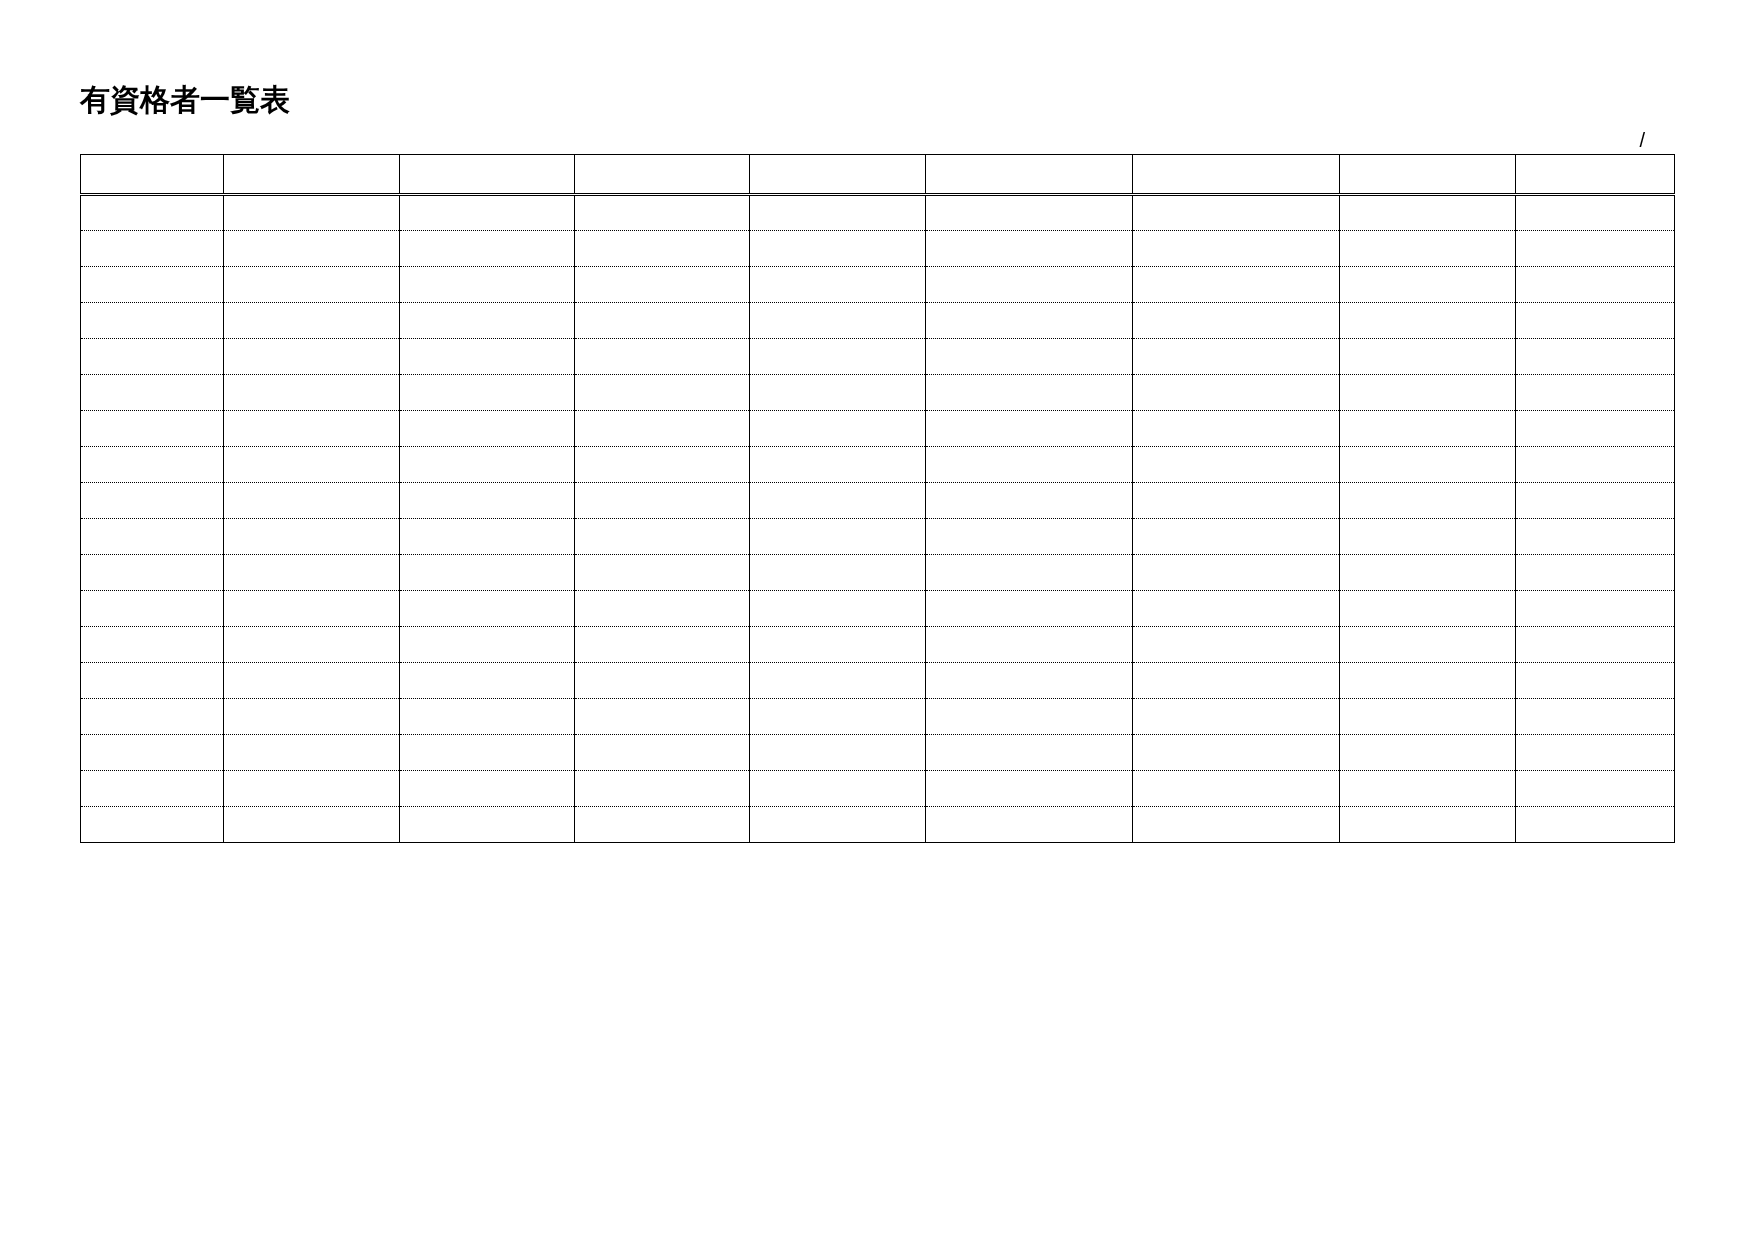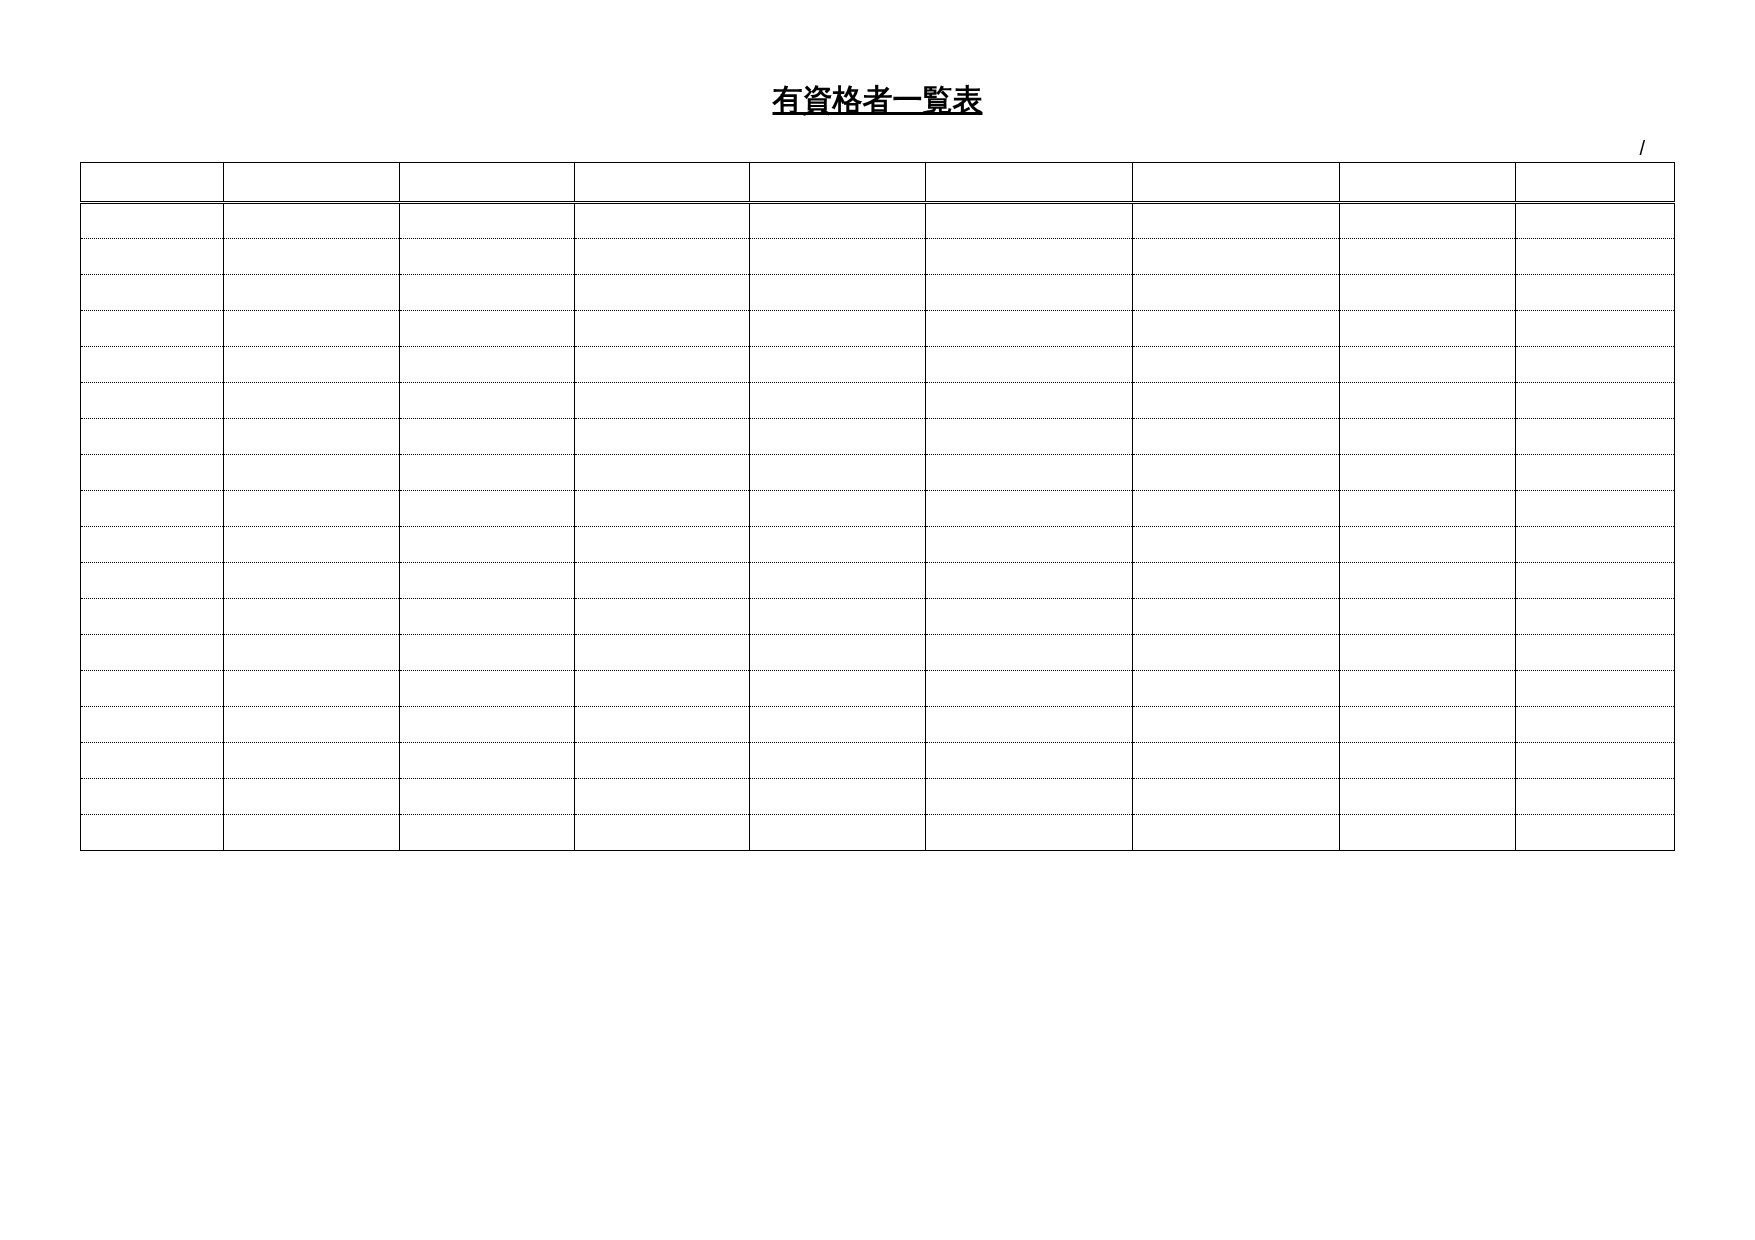--- a/index.html
+++ b/index.html
@@ -11,26 +11,25 @@
       background: #ffffff;
       font-family: "MS Gothic", "Hiragino Sans", sans-serif;
       width: 1755px;
       height: 1240px;
       position: relative;
     }
     .page {
       padding: 80px 80px 0 80px;
     }
     .title {
-      text-align: center;
+      text-align: left;
       font-size: 30px;
       font-weight: bold;
       color: #000;
-      margin-bottom: 16px;
-      text-decoration: underline;
+      margin-bottom: 8px;
     }
     .page-number-area {
       text-align: right;
       font-size: 20px;
       padding-right: 30px;
       margin-bottom: 2px;
     }
     table {
       width: 100%;
       border-collapse: collapse;

